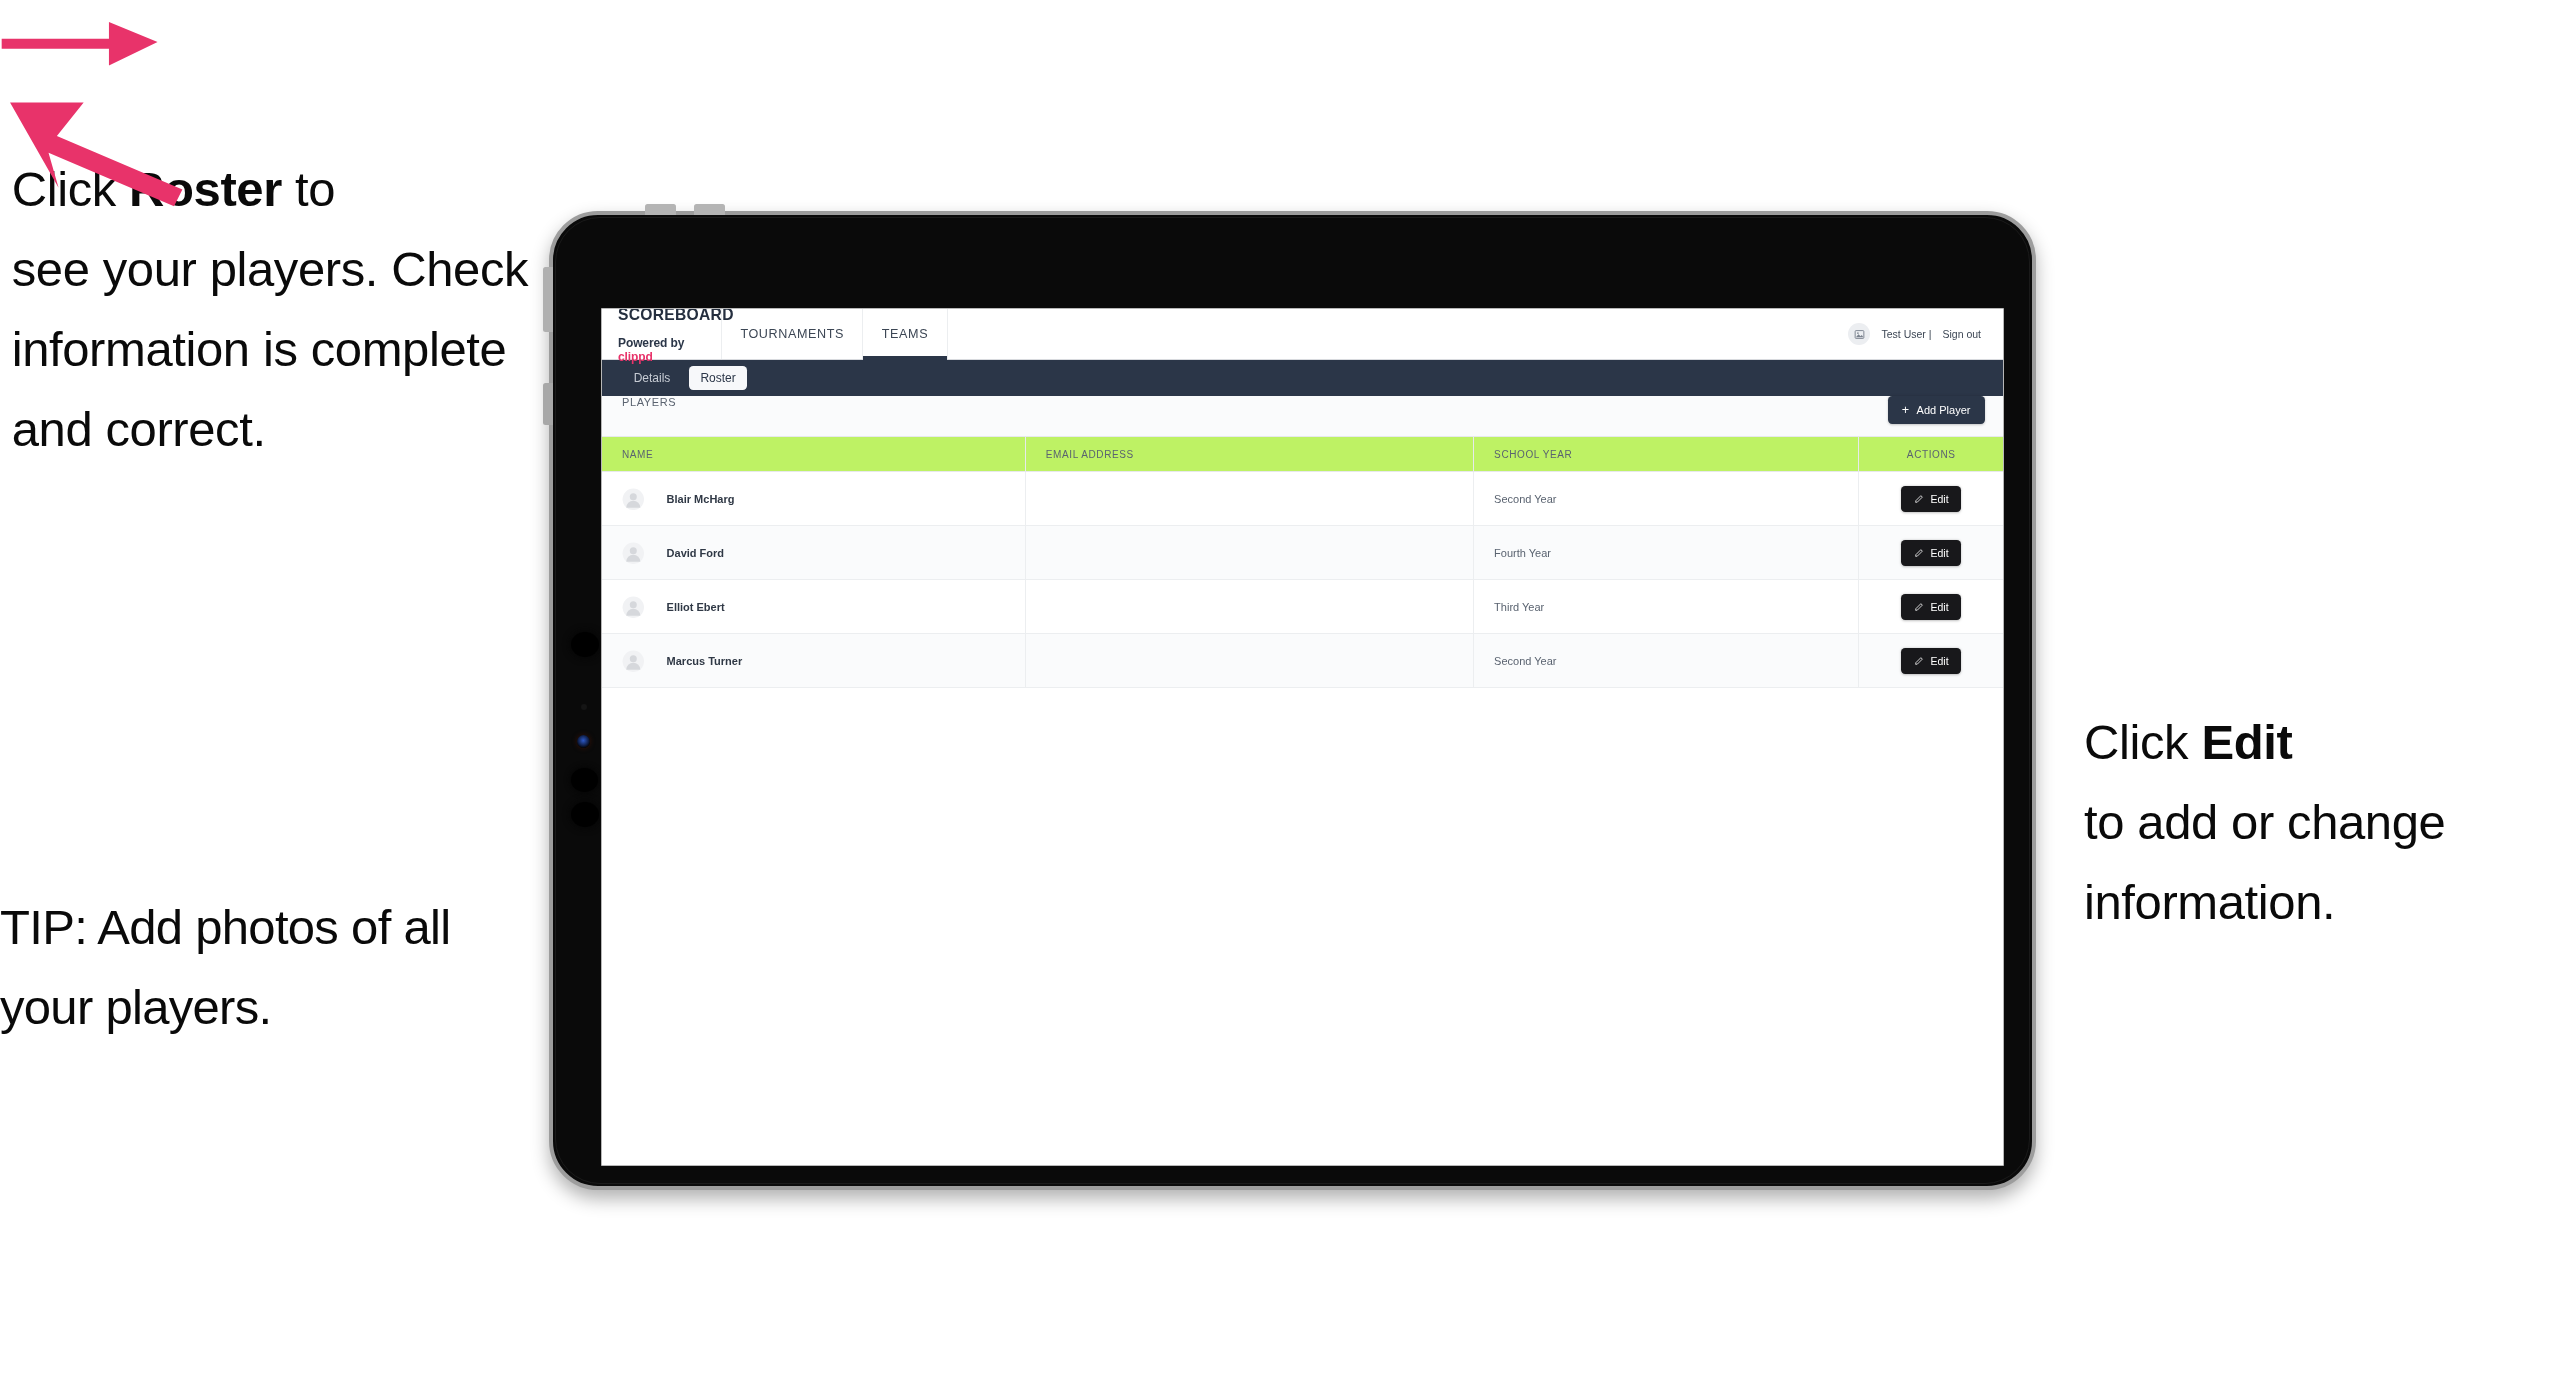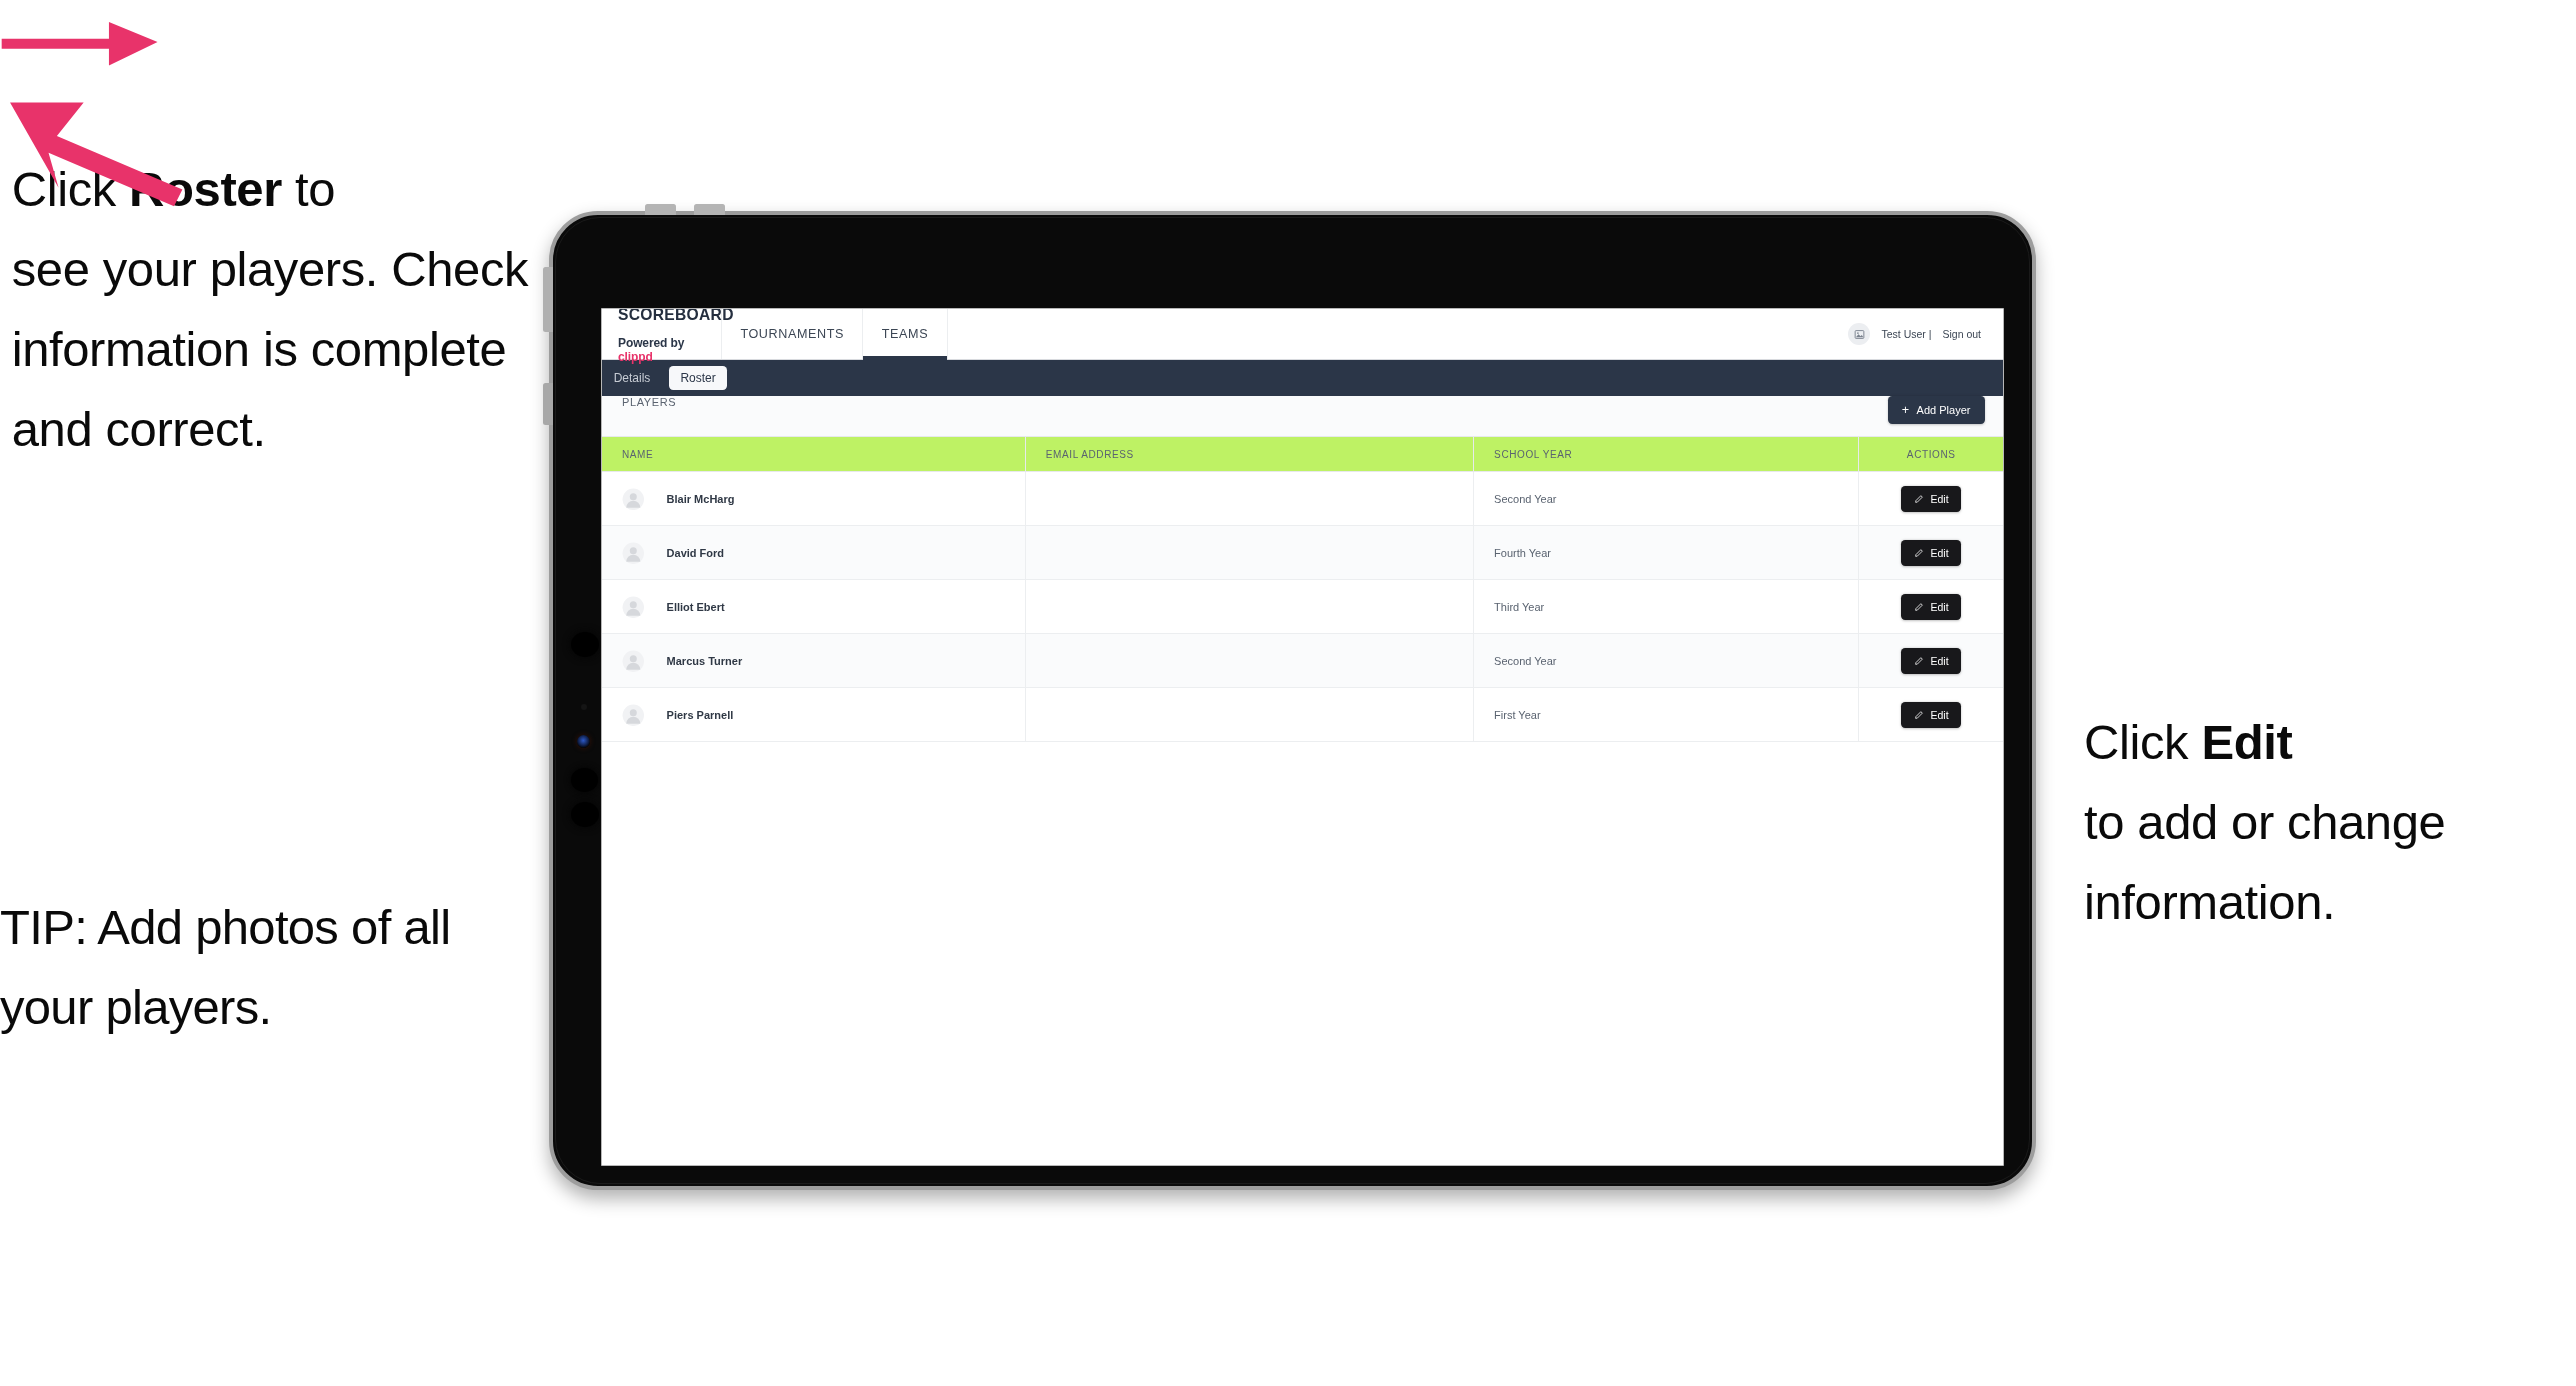--- a/index.html
+++ b/index.html
@@ -235,20 +235,21 @@
     font-size: 12.6px; color: #3c4654;
     cursor: pointer;
   }
 
   
   #tabstrip {
     height: 36px;
     background: #2b3648;
     display: flex;
     align-items: center;
+    padding-left: 20px;
     gap: 6.7px;
   }
   .strip-tab {
     font-size: 12px;
     color: #c7ccd4;
     padding: 5px 11.7px;
     border-radius: 4.2px;
     cursor: pointer;
   }
   .strip-tab.active {
@@ -549,46 +550,20 @@
     <td>
       <button class="edit-btn">
         <svg width="10" height="10" viewBox="0 0 24 24">
           <path d="M4 20 L4.5 16 L16.5 4 L20 7.5 L8 19.5 Z" fill="none" stroke="#ffffff" stroke-width="1.9" stroke-linejoin="round"></path>
         </svg>
         <span class="edit-label">Edit</span>
       </button>
     </td>
   </tr>
 
-  <tr>
-    <td>
-      <div class="name-cell">
-        <svg class="row-avatar" viewBox="0 0 40 40">
-          <circle cx="20" cy="20" r="19" fill="#f1f2f4"></circle>
-          <circle cx="20" cy="15.5" r="6.2" fill="#d6d8dc"></circle>
-          <path d="M7.5 35 a12.5 12.5 0 0 1 25 0 z" fill="#d6d8dc"></path>
-        </svg>
-        <span class="player-name">Piers Parnell</span>
-      </div>
-    </td>
-    <td>
-      <span class="email-text"></span>
-    </td>
-    <td>
-      <span class="year-text">First Year</span>
-    </td>
-    <td>
-      <button class="edit-btn">
-        <svg width="10" height="10" viewBox="0 0 24 24">
-          <path d="M4 20 L4.5 16 L16.5 4 L20 7.5 L8 19.5 Z" fill="none" stroke="#ffffff" stroke-width="1.9" stroke-linejoin="round"></path>
-        </svg>
-        <span class="edit-label">Edit</span>
-      </button>
-    </td>
-  </tr>
 </tbody>
       </table>
 
       <div id="table-empty"></div>
     </div>
   </div>
 </div>
 
 
 </body></html>

